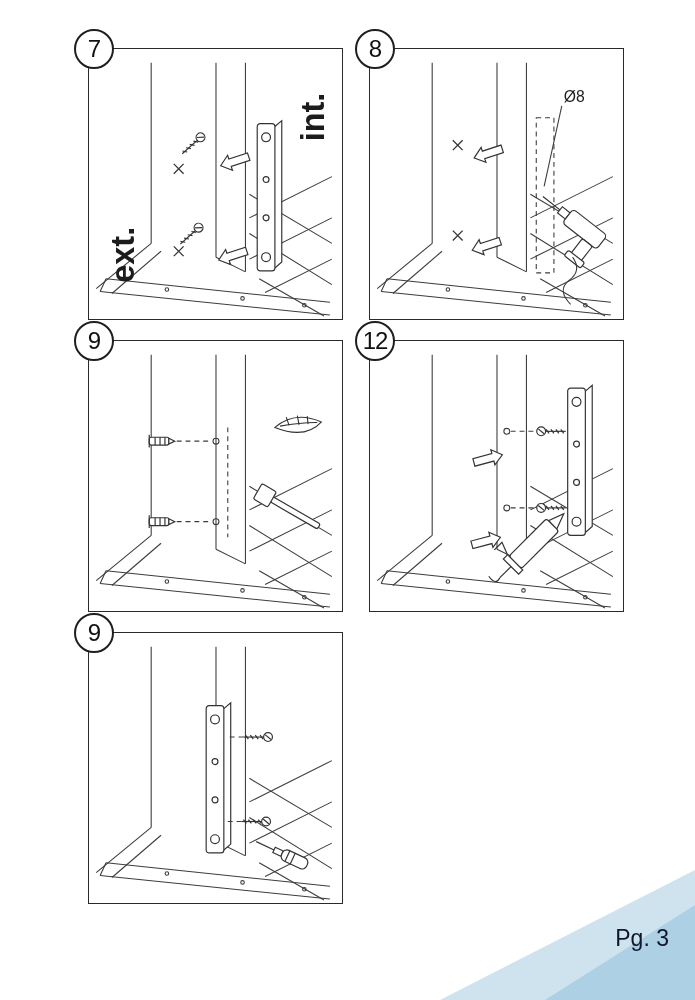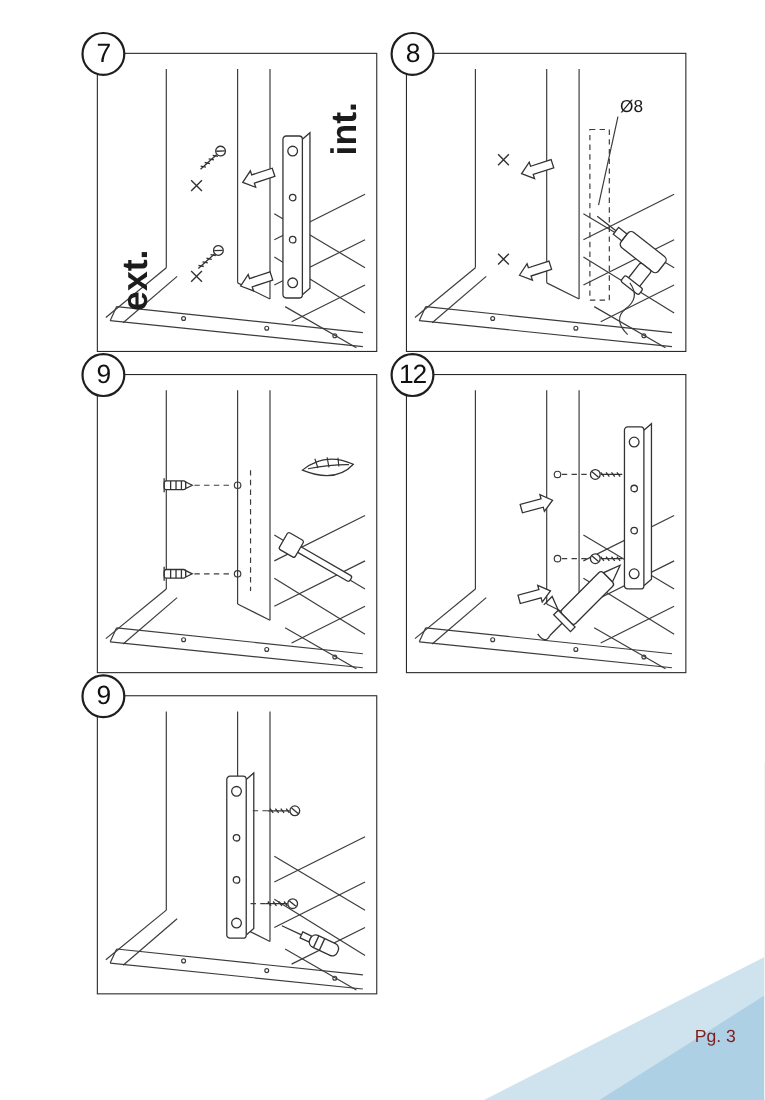--- a/index.html
+++ b/index.html
@@ -36,21 +36,21 @@
   .tri-a {
     position:absolute; bottom:0; right:0; width:255px; height:130px;
     background:#cfe3ee; clip-path:polygon(100% 0,100% 100%,0 100%);
   }
   .tri-b {
     position:absolute; bottom:0; right:0; width:150px; height:95px;
     background:#aed0e4; clip-path:polygon(100% 0,100% 100%,0 100%);
   }
   .page-label {
     position:absolute; right:26px; bottom:48px; z-index:3;
-    font-size:16px; color:#7f1d1d;text-align:center;
+    font-size:23px; color:#0f172a;text-align:center;
   }
 </style>
 </head>
 <body>
 
 <div class="sheet">
 
   <svg width="0" height="0" style="position:absolute" aria-hidden="true">
     <defs>
       <g id="g-scene" stroke="#3c3c3c" stroke-width="1.1" fill="none">

